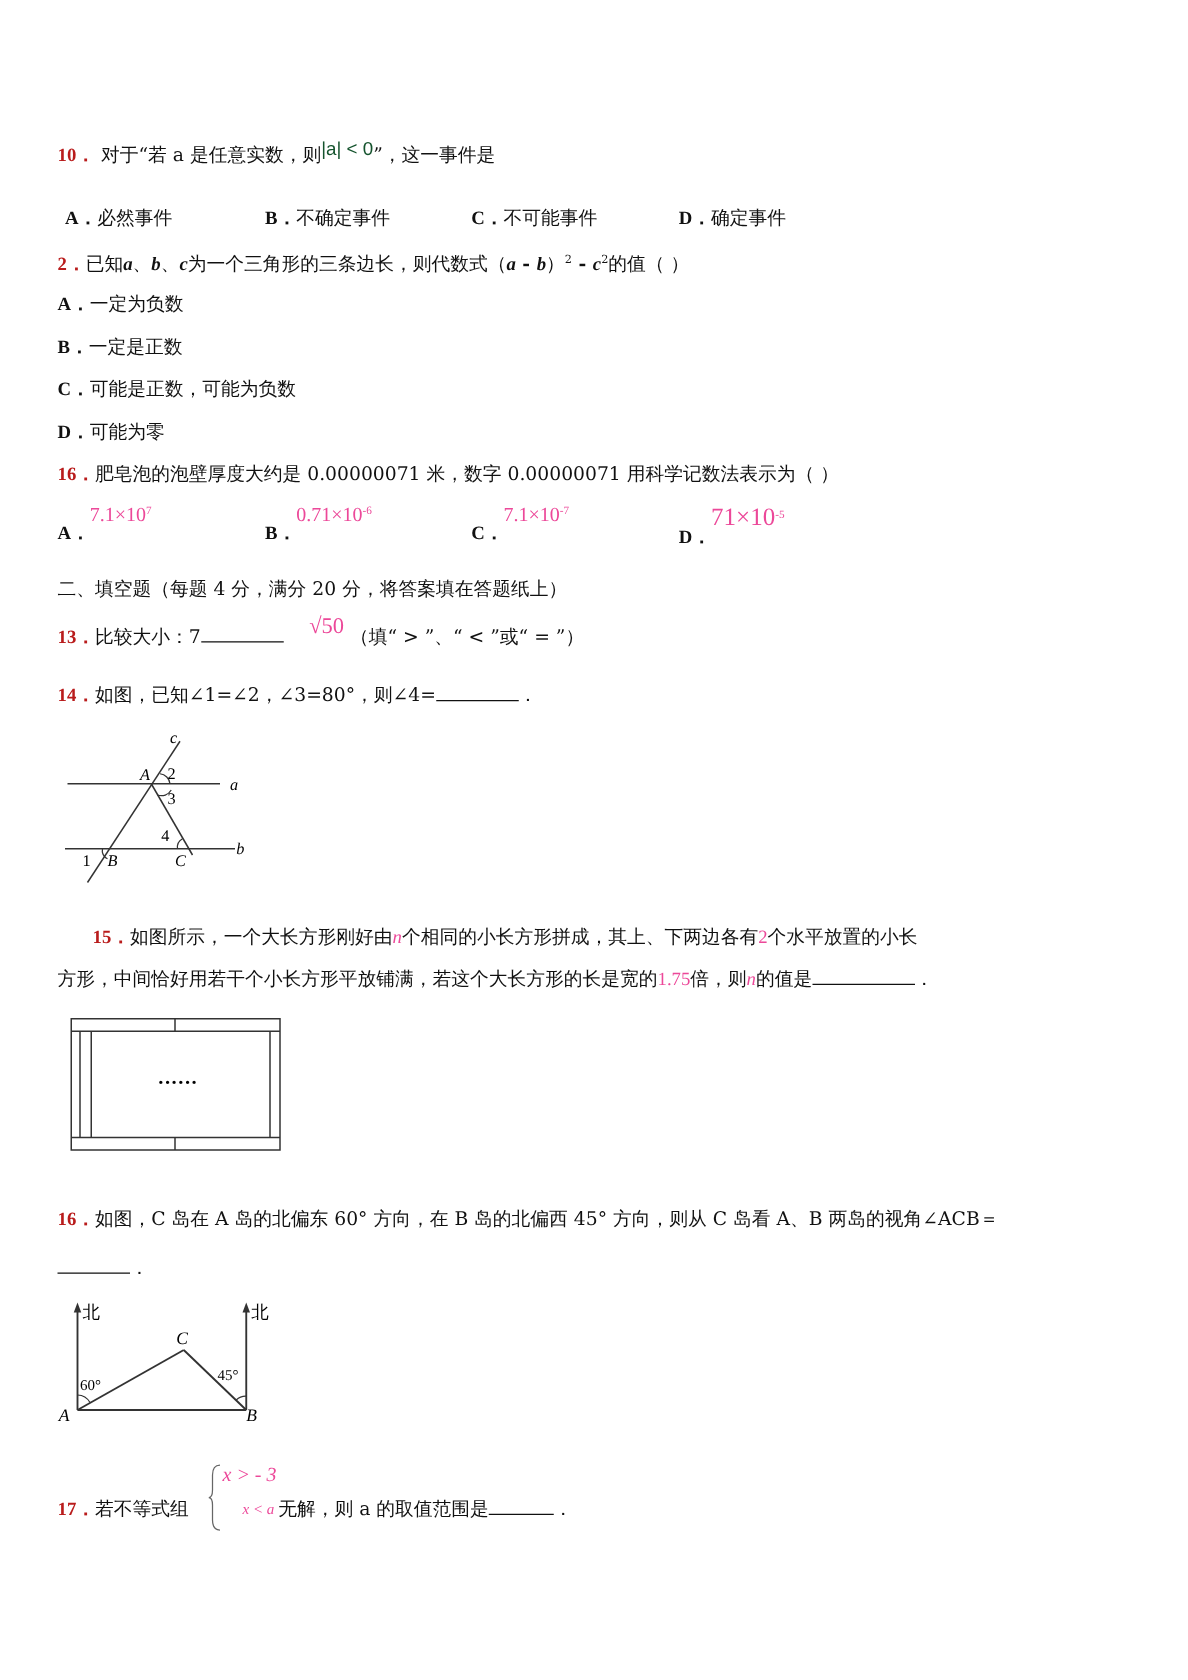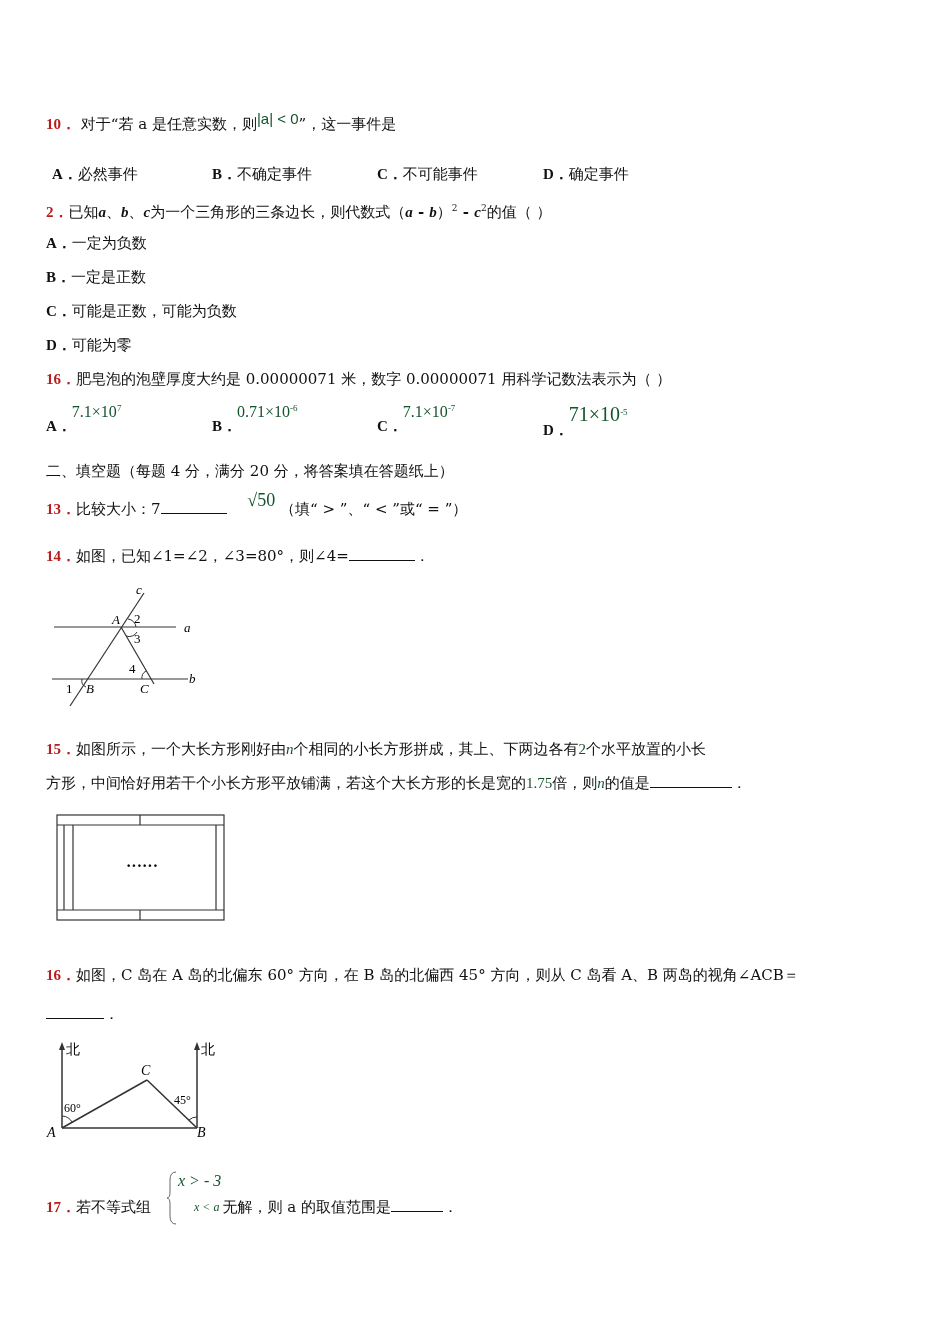--- a/index.html
+++ b/index.html
@@ -6,21 +6,21 @@
   body {
     width: 950px; height: 1344px; position: relative; overflow: hidden;
     font-family: "DejaVu Serif", "Liberation Serif", serif;
     color: #111; font-size: 15px;
   }
   .line { position: absolute; left: 46px; white-space: nowrap; line-height: 20px; }
   .qn { font-family: "Liberation Serif", serif; color: #b91c1c; font-weight: bold; }
   .b { font-weight: bold; }
   .it { font-style: italic; font-weight: bold; font-family: "Liberation Serif", serif; }
   .opt-lbl { font-weight: bold; font-family: "Liberation Serif", serif; }
-  .math-gray { font-family: "Liberation Serif", serif; color: #14532d; }
+  .math-gray { font-family: "Liberation Serif", serif; color: #ec4899; }
   .math-teal { font-family: "Liberation Sans", sans-serif; color: #14532d; }
   .blank { display: inline-block; border-bottom: 1px solid #111; height: 14px; vertical-align: baseline; }
   sup { font-size: 9px; }
   .opt { position: absolute; white-space: nowrap; }
   svg text { font-family: "Liberation Serif", serif; font-style: italic; }
 </style>
 </head>
 <body>
 
 <div class="line" style="top:114px;">
@@ -77,21 +77,21 @@
   <text x="88" y="43" font-size="13" style="font-style:normal">2</text>
   <text x="138" y="52" font-size="13">a</text>
   <text x="88" y="63" font-size="13" style="font-style:normal">3</text>
   <text x="83" y="93" font-size="13" style="font-style:normal">4</text>
   <text x="143" y="103" font-size="13">b</text>
   <text x="20" y="113" font-size="13" style="font-style:normal">1</text>
   <text x="40" y="113" font-size="13">B</text>
   <text x="94" y="113" font-size="13">C</text>
 </svg>
 
-<div class="line" style="top:739px;">
+<div class="line" style="top:739px;margin-left:28px;">
   <span class="qn">15．</span><span>如图所示，一个大长方形刚好由</span><span class="math-gray" style="font-style:italic;">n</span><span>个相同的小长方形拼成，其上、下两边各有</span><span class="math-gray">2</span><span>个水平放置的小长</span>
 </div>
 <div class="line" style="top:773px;">
   <span>方形，中间恰好用若干个小长方形平放铺满，若这个大长方形的长是宽的</span><span class="math-gray">1.75</span><span>倍，则</span><span class="math-gray" style="font-style:italic;">n</span><span>的值是</span><span class="blank" style="width:82px;"></span><span>．</span>
 </div>
 <svg style="position:absolute; left:56px; top:814px;" width="170" height="108">
   <rect x="1" y="1" width="167" height="105" fill="none" stroke="#333" stroke-width="1.2"></rect>
   <line x1="1" y1="11" x2="168" y2="11" stroke="#333" stroke-width="1.2"></line>
   <line x1="1" y1="96" x2="168" y2="96" stroke="#333" stroke-width="1.2"></line>
   <line x1="84" y1="1" x2="84" y2="11" stroke="#333" stroke-width="1.2"></line>

